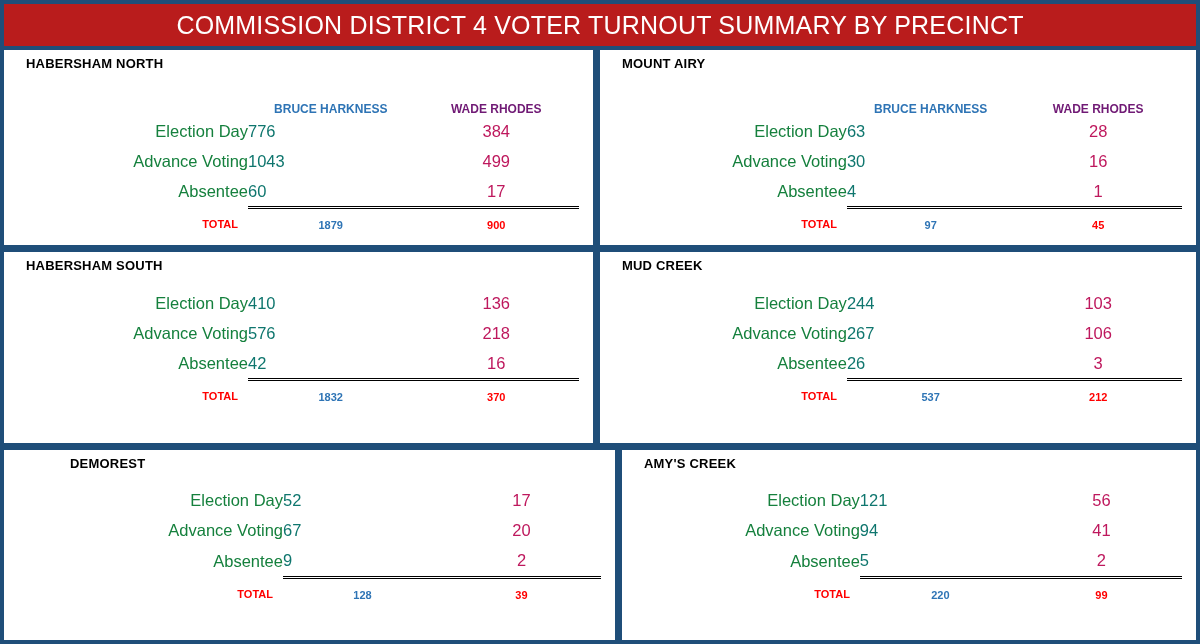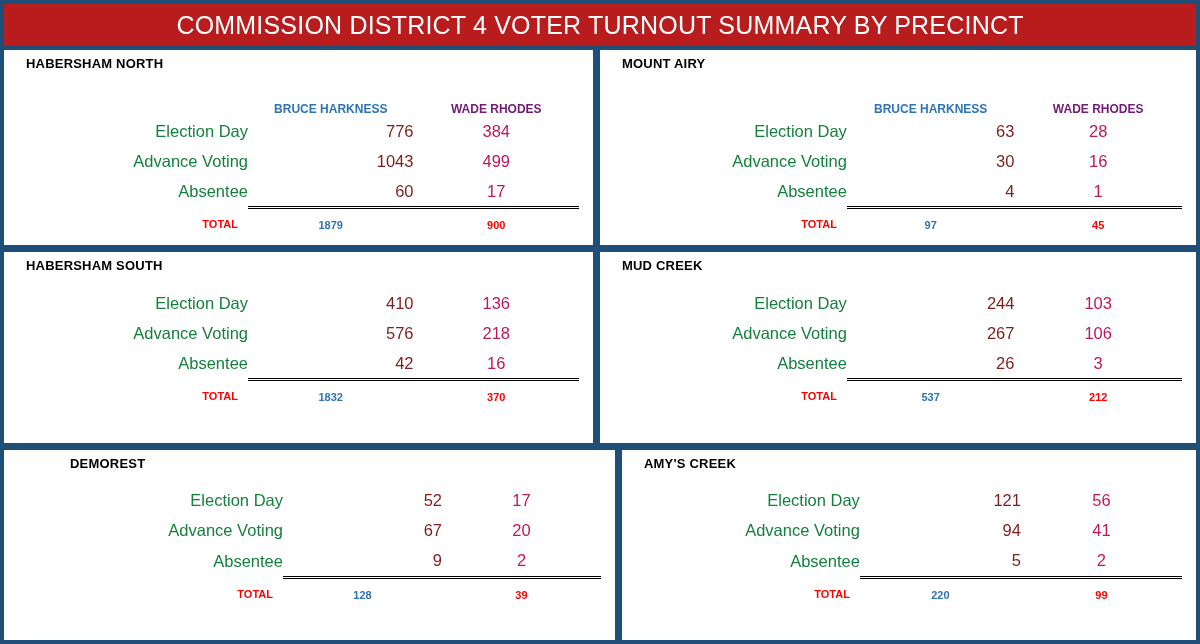--- a/index.html
+++ b/index.html
@@ -105,22 +105,22 @@
     height: 30px;
     font-size: 16.5px;
     vertical-align: middle;
   }
   .lbl {
     text-align: right;
     color: #15803d;
     padding-right: 10px;
   }
   .val-a {
-    text-align: right;
-    color: #7f1d1d;
+    text-align: left;
+    color: #0f766e;
   }
   .val-b {
     text-align: center;
     color: #be185d;
   }
   .last-data td.val-a, .last-data td.val-b {
     border-bottom: 3px double #000000;
   }
   .total-row td {
     height: 32px;

